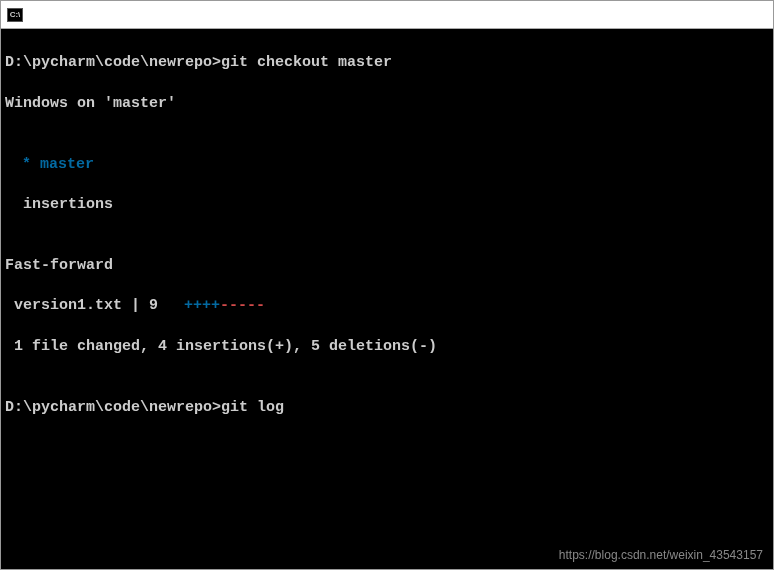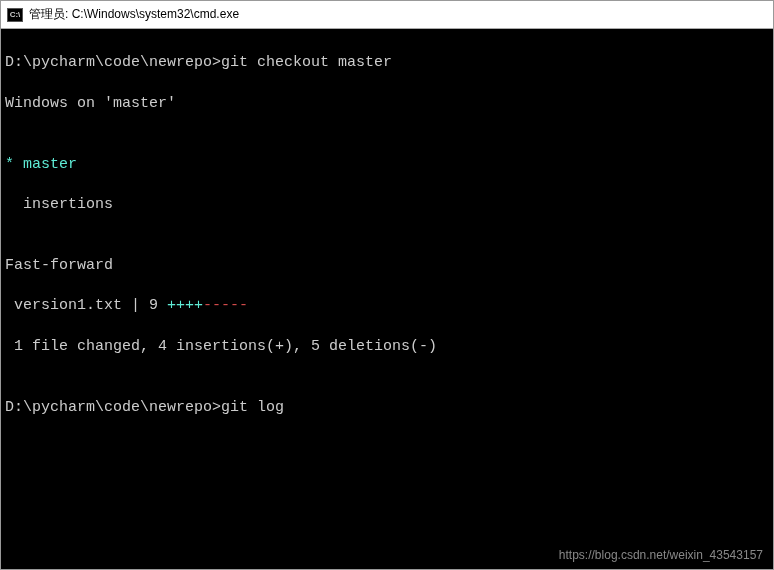--- a/index.html
+++ b/index.html
@@ -48,40 +48,39 @@
       background: #000;
       width: 100%;
       height: calc(100% - 28px);
       padding: 4px 4px;
       color: #ccc;
       line-height: 1.35;
       white-space: pre;
       overflow: hidden;
       position: relative;
     }
-    .green { color: #5eead4; }
+    .green { color: #0369a1; margin-left: 17px; }
     .red { color: #d14a4a; }
     .watermark {
       position: absolute;
       right: 10px;
       bottom: 6px;
       color: #888;
       font-size: 12px;
       font-family: Arial, sans-serif;
       margin-top: 40px;
     }
-    .line { display: block; }
+    .line { display: block; font-weight: bold; }
   </style>
 </head>
 <body>
 
 <div class="window">
   <div class="title-bar">
     <span class="title-icon">C:\</span>
-    <span>管理员: C:\Windows\system32\cmd.exe</span>
   </div>
   <div class="terminal">
 <span class="line"><span>D:\pycharm\code\newrepo&gt;git checkout master</span></span>
 <span class="line">Windows on 'master'</span>
 <span class="line"></span>
 <span class="line green">* master</span>
 <span class="line">  insertions</span>
 <span class="line"></span>
 <span class="line">Fast-forward</span>
 <span class="line"><span> version1.txt | 9 </span><span class="green">++++</span><span class="red">-----</span></span>

